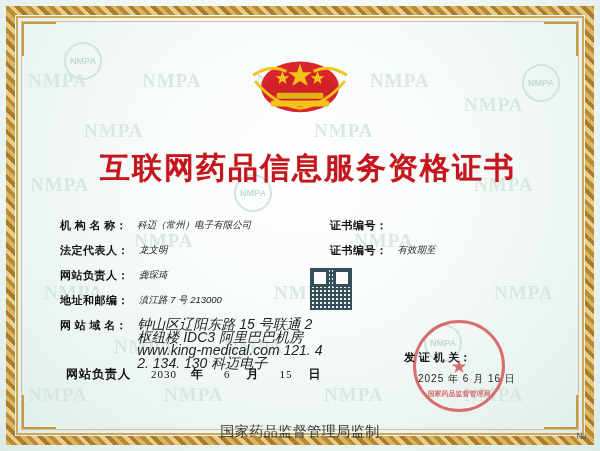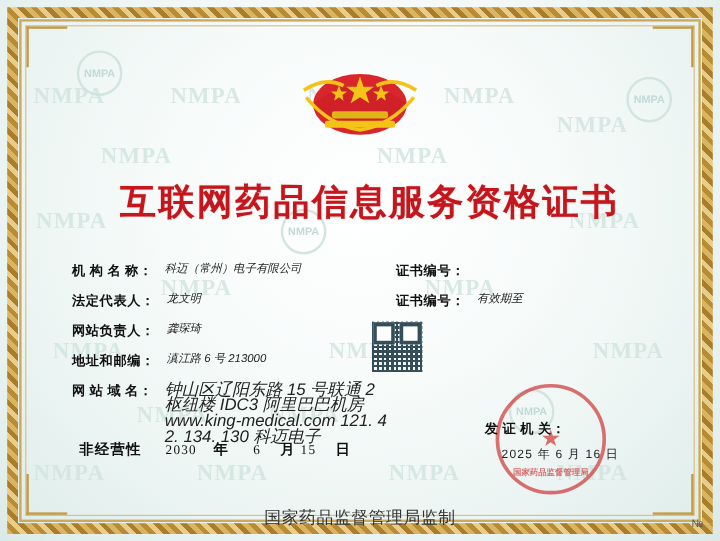--- a/index.html
+++ b/index.html
@@ -255,21 +255,21 @@
     <div class="row">
       <span class="lbl">法定代表人：</span>
       <span class="val">龙文明</span>
     </div>
     <div class="row">
       <span class="lbl">网站负责人：</span>
       <span class="val">龚琛琦</span>
     </div>
     <div class="row">
       <span class="lbl">地址和邮编：</span>
-      <span class="val">滇江路 6 号   213000</span>
+      <span class="val">滇江路 7 号   213000</span>
     </div>
     <div class="row">
       <span class="lbl">网 站 域 名：</span>
       <span class="val domain-val">
         <span>钟山区辽阳东路 15 号联通 2 枢纽楼 IDC3 阿里巴巴机房</span><br>
         <span>www.king-medical.com  121. 42. 134. 130  科迈电子</span>
       </span>
     </div>
   </div>
 
@@ -294,24 +294,24 @@
   <div class="issue-date">
     <span>2025</span>
     <span>年</span>
     <span>6</span>
     <span>月</span>
     <span>16</span>
     <span>日</span>
   </div>
 
   <div class="validity">
-    <span>非经营性</span>
+    <span>网站负责人</span>
     <span class="num" style="margin-left:16px;">2030</span>
     <span style="margin-left:10px;">年</span>
     <span class="num" style="margin-left:16px;">6</span>
     <span style="margin-left:12px;">月</span>
-    <span class="num" style="">15</span>
+    <span class="num" style="margin-left:16px;">15</span>
     <span style="margin-left:12px;">日</span>
   </div>
 
   <div class="footer">国家药品监督管理局监制</div>
   <div class="footer-no">№</div>
 </div>
 
 </body></html>

